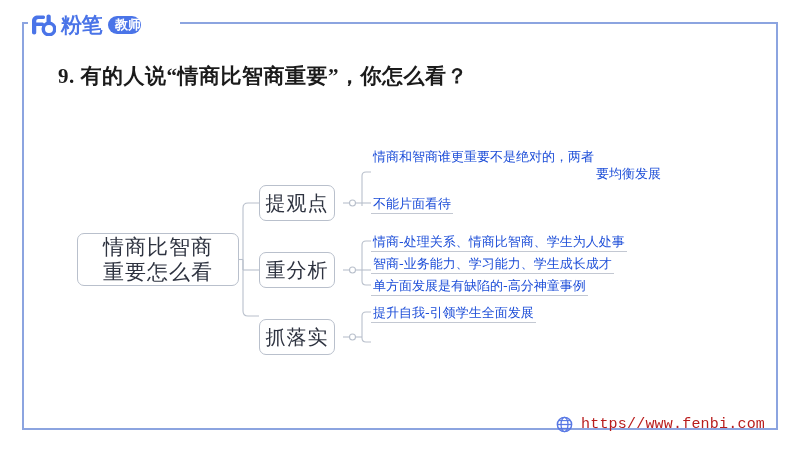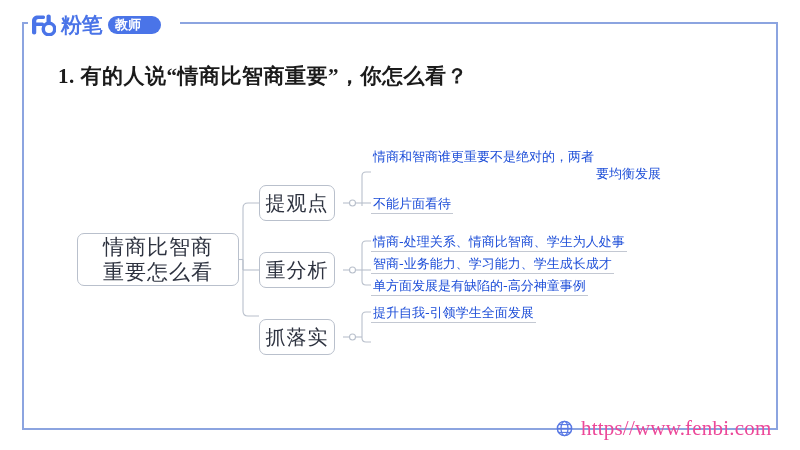--- a/index.html
+++ b/index.html
@@ -53,21 +53,21 @@
     letter-spacing: -0.5px;
     line-height: 22px;
   }
   .logo-badge {
     background: #4a74e8;
     color: #ffffff;
     font-family: "DejaVu Sans", "Liberation Sans", sans-serif;
     font-size: 13px;
     font-weight: 700;
     border-radius: 9px;
-    padding: 1px 20px 2px 7px;
+    padding: 1px 0 2px 7px;
     line-height: 15px;
     margin-left: 1px;
   }
 
   
   #title {
     position: absolute;
     left: 58px; top: 62px;
     font-family: "Liberation Serif", "DejaVu Serif", serif;
     font-size: 21px;
@@ -125,23 +125,23 @@
   
   #footer {
     position: absolute;
     left: 556px; top: 416px;
     display: flex;
     align-items: center;
     gap: 8px;
   }
   #globe-icon { width: 17px; height: 17px; display: block; }
   #footer-url {
-    font-family: Liberation Serif, serif;
-    font-size: 21px;
-    color: #ec4899;
+    font-family: Liberation Mono, monospace;
+    font-size: 15px;
+    color: #b91c1c;
     letter-spacing: 0.2px;
   }
 </style>
 </head>
 <body>
 
 <div id="page">
 
   <div id="frame"></div>
   <div id="frame-gap"></div>
@@ -151,21 +151,21 @@
       <svg class="logo-mark" viewBox="0 0 52 44" xmlns="http://www.w3.org/2000/svg">
         <path d="M4 14 C4 7 9 3 16 3 L27 3 C29 3 30 4.5 30 6.5 C30 8.5 29 10 27 10 L17 10 C14 10 12.5 11.5 12.5 14.5 L12.5 17 L25 17 C27 17 28 18.5 28 20.5 C28 22.5 27 24 25 24 L12.5 24 L12.5 37 C12.5 39.5 11 41 8.3 41 C5.6 41 4 39.5 4 37 Z" fill="#4a74e8"></path>
         <circle cx="38" cy="30" r="11.5" fill="none" stroke="#4a74e8" stroke-width="7"></circle>
         <path d="M33 5 C33 2.6 34.8 1 37.3 1 C39.8 1 41.5 2.6 41.5 5 L41.5 20 L33 20 Z" fill="#4a74e8"></path>
       </svg>
     </span>
     <span class="logo-word">粉笔</span>
     <span class="logo-badge">教师</span>
   </div>
 
-  <div id="title">1. 有的人说“情商比智商重要”，你怎么看？</div>
+  <div id="title">9. 有的人说“情商比智商重要”，你怎么看？</div>
 
   <div id="map">
 
     <svg id="map-svg" width="800" height="450" xmlns="http://www.w3.org/2000/svg">
       <g fill="none" stroke="#b9c0cc" stroke-width="1.1">
 
         <path d="M230 259.5 L243 259.5"></path>
 
         <path d="M243 259.5 L243 208 Q243 203 248 203 L259 203"></path>
         <path d="M243 259.5 L243 270 L243 311 Q243 316 248 316 L259 316"></path>

